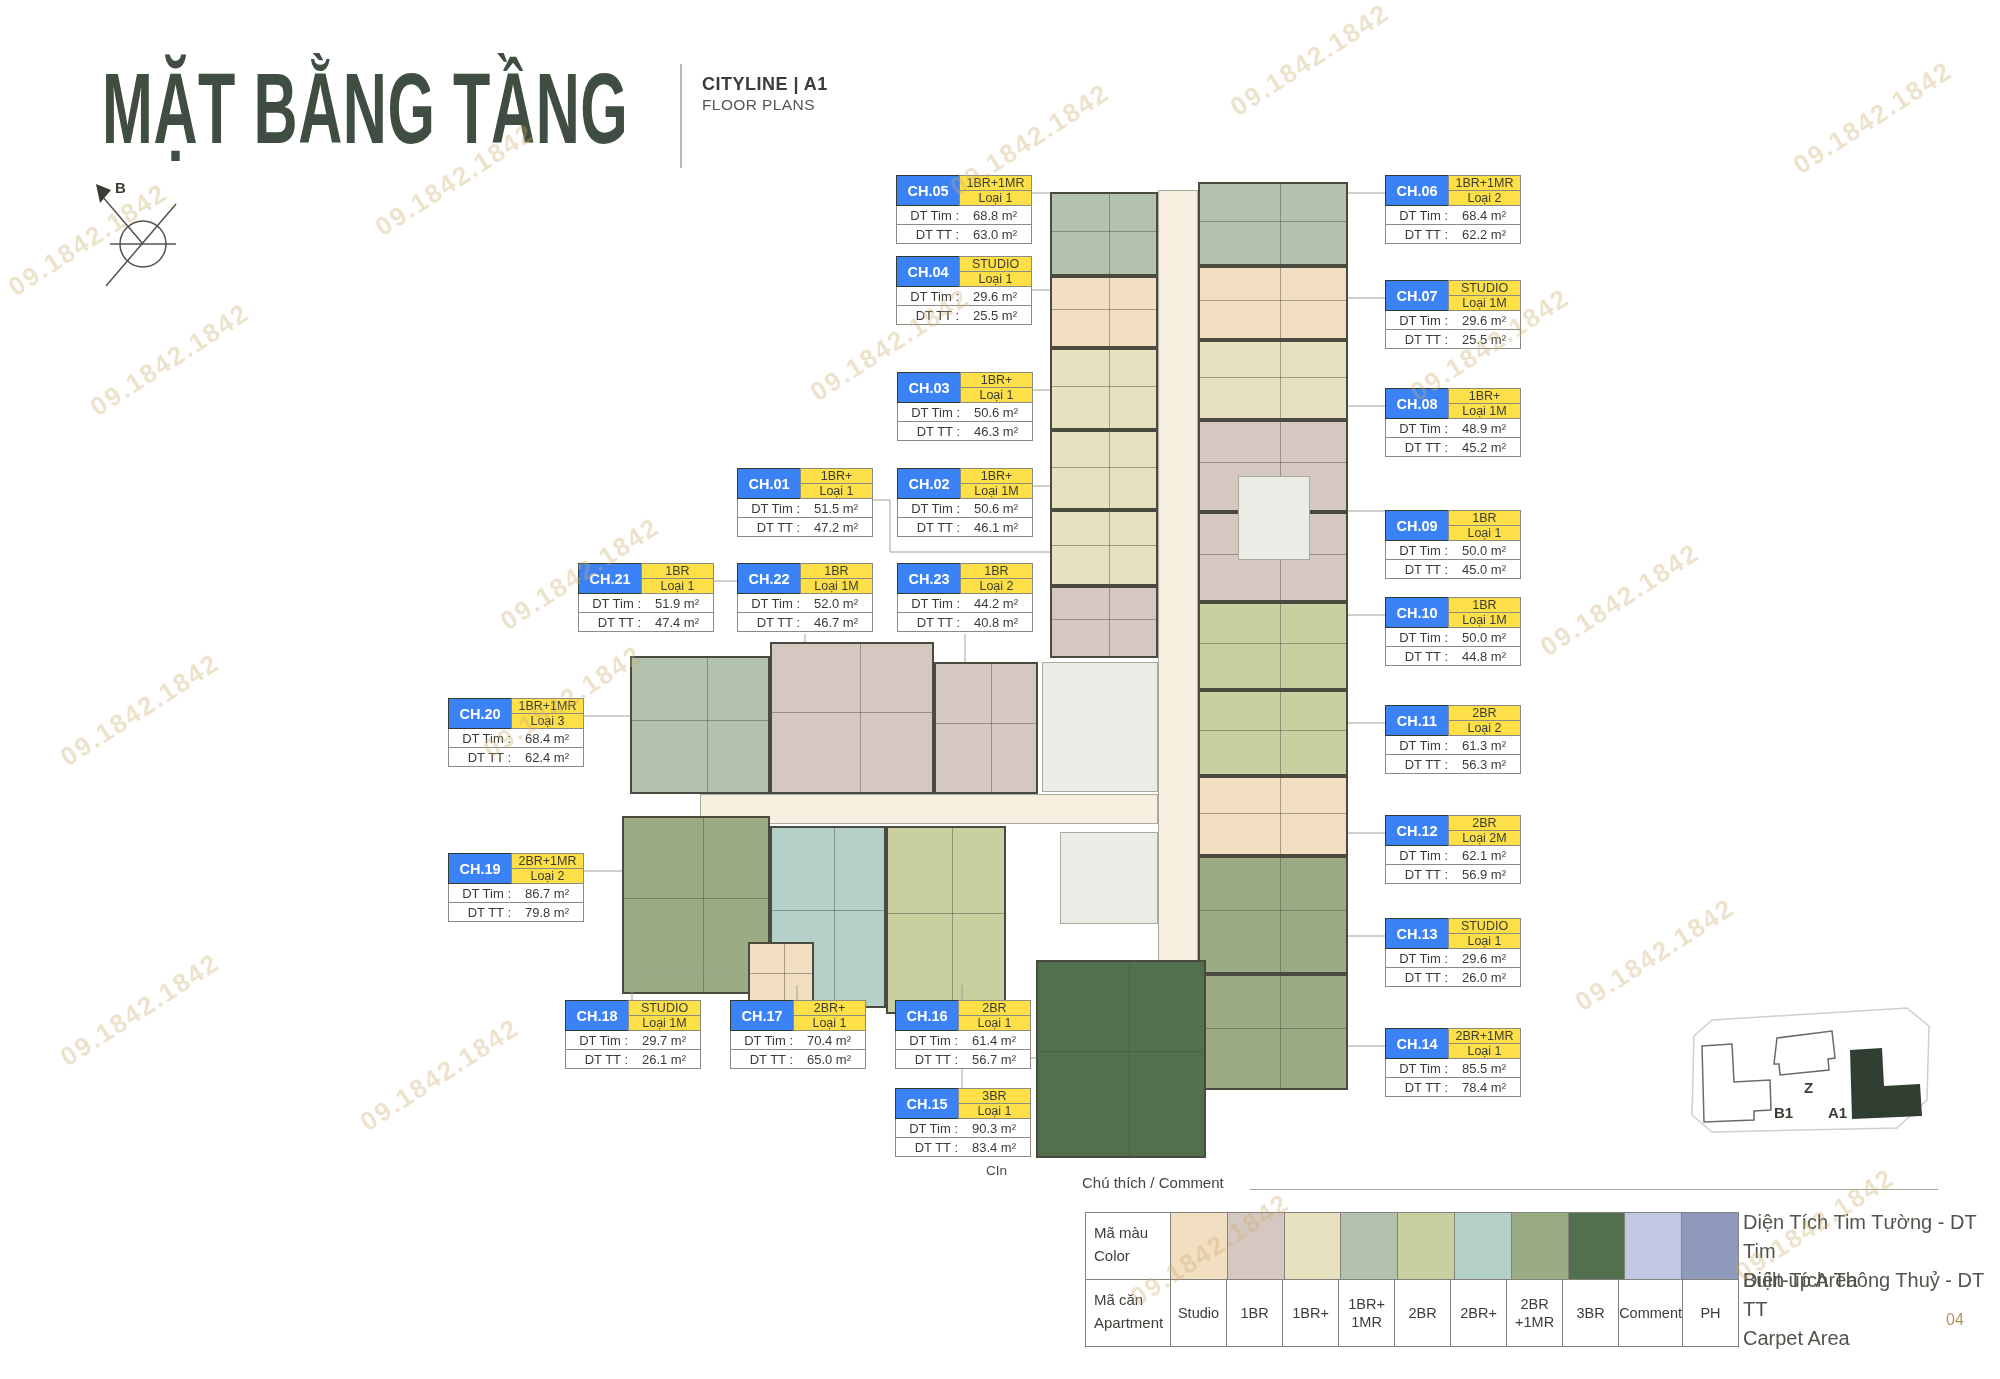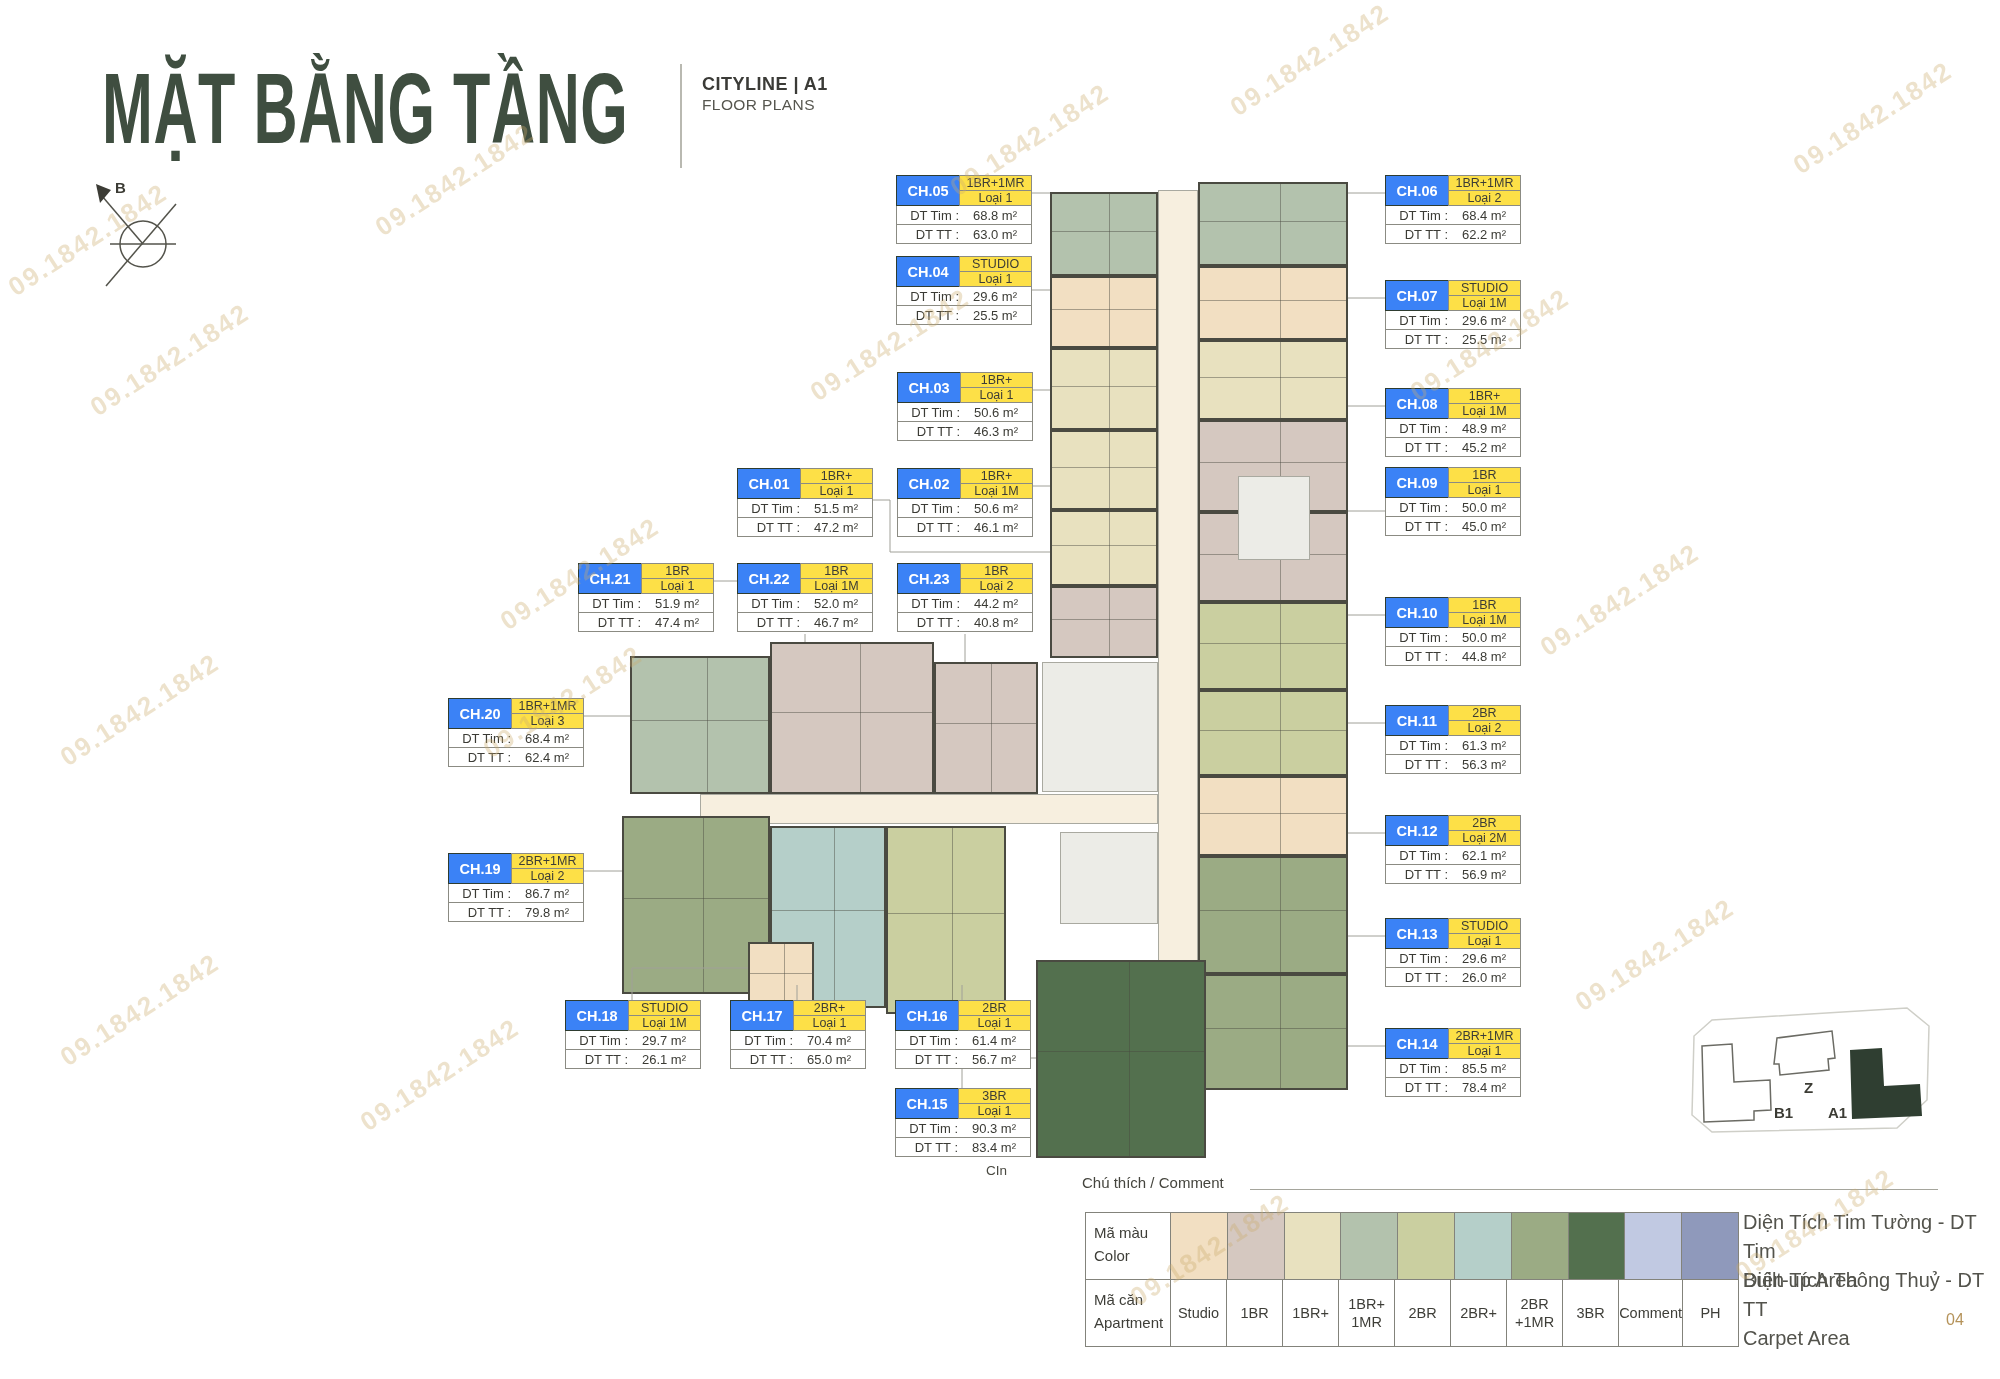--- a/index.html
+++ b/index.html
@@ -436,21 +436,21 @@
       </div>
       <div class="unit-row">
         <div class="lbl">DT Tim :</div>
         <div class="val">48.9 m²</div>
       </div>
       <div class="unit-row">
         <div class="lbl">DT TT :</div>
         <div class="val">45.2 m²</div>
       </div>
     </div>
-      <div class="unit-box" style="left: 1385px; top: 467px;">
+      <div class="unit-box" style="left: 1385px; top: 510px;">
       <div class="unit-hdr">
         <div class="unit-code">CH.09</div>
         <div class="unit-typecol">
           <div class="unit-type">1BR</div>
           <div class="unit-variant">Loại 1</div>
         </div>
       </div>
       <div class="unit-row">
         <div class="lbl">DT Tim :</div>
         <div class="val">50.0 m²</div>

